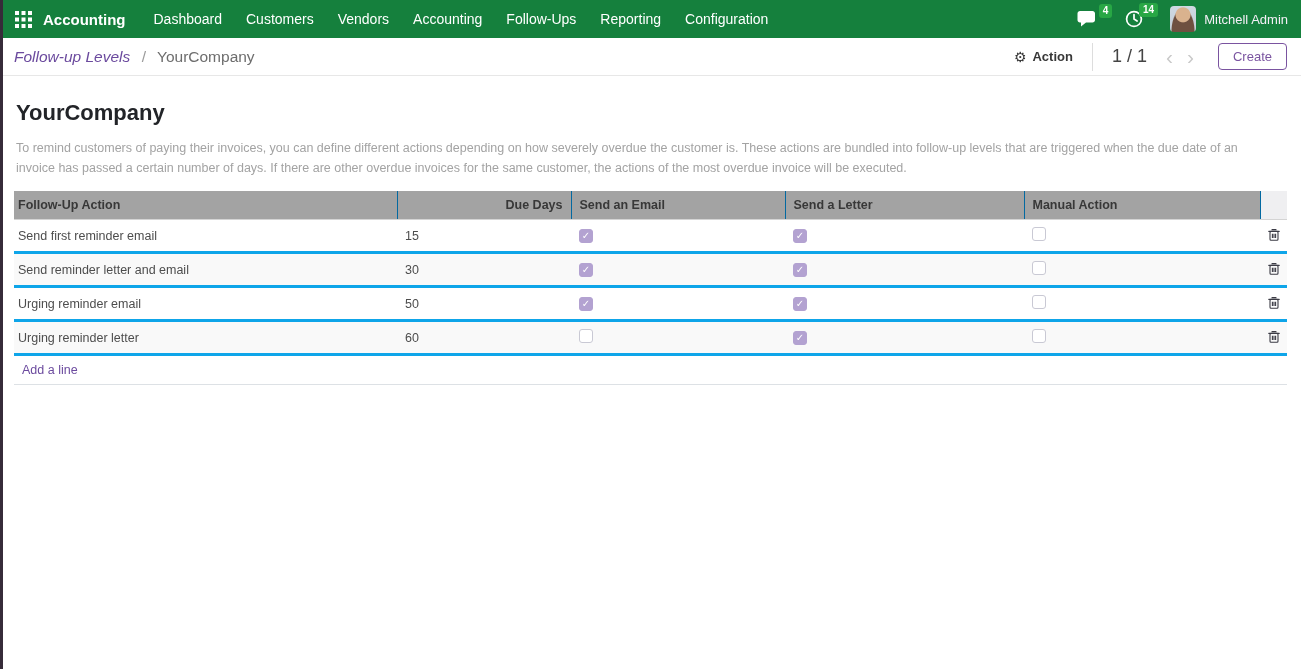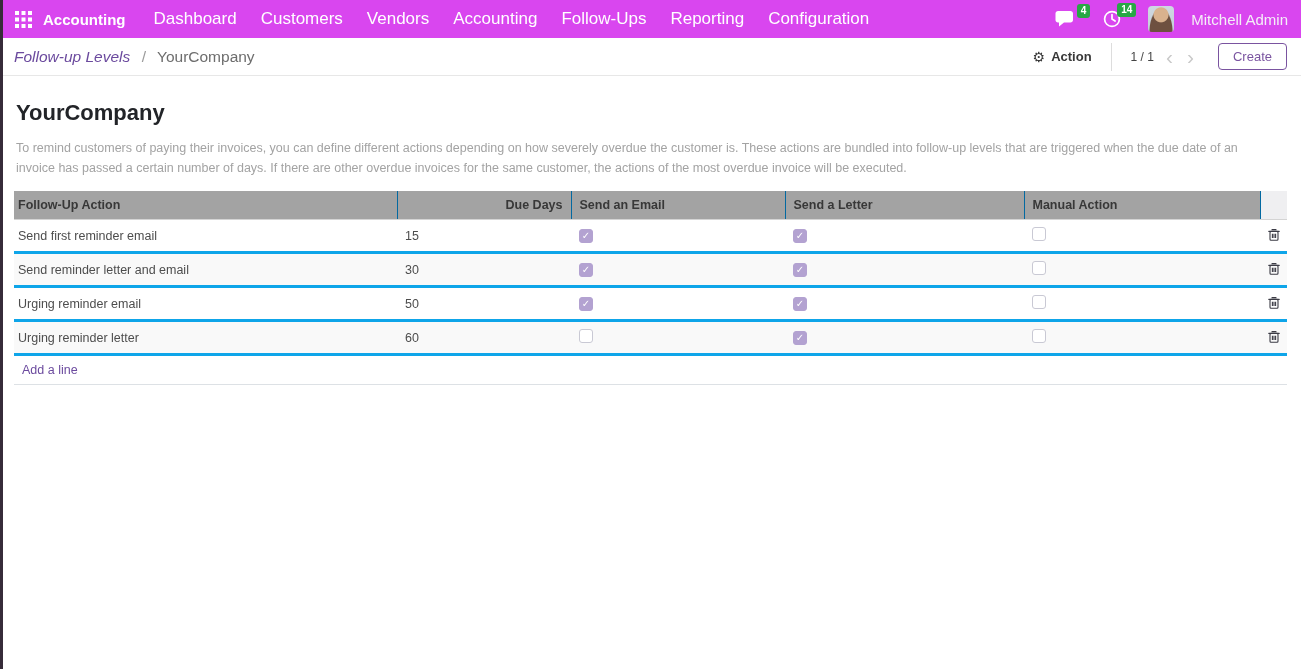--- a/index.html
+++ b/index.html
@@ -7,62 +7,62 @@
   body {
     width:1301px; height:669px; overflow:hidden; position:relative;
     background:#ffffff;
     font-family:"Liberation Sans","DejaVu Sans",sans-serif;
     -webkit-font-smoothing:antialiased;
   }
   .left-edge { position:absolute; left:0; top:0; width:3px; height:669px; background:#362b39; z-index:99; }
 
   
   .topbar {
-    height:38px; background:#d946ef; display:flex; align-items:center;
+    height:38px; background:#15803d; display:flex; align-items:center;
     padding:0 13px 0 15px; color:#fff;
   }
   .apps-icon { display:flex; align-items:center; cursor:pointer; margin-right:11px; }
   .brand { font-size:15px; font-weight:bold; color:#fff; margin-right:16px; cursor:pointer; white-space:nowrap; }
   .menus { display:flex; align-items:center; height:38px; }
   .menu-item {
-    padding:0 12px; font-size:17px; color:#fff; line-height:38px; height:38px;
+    padding:0 12px; font-size:14px; color:#fff; line-height:38px; height:38px;
     cursor:pointer; white-space:nowrap; text-decoration:none;
   }
   .topbar-right { margin-left:auto; display:flex; align-items:center; }
   .icon-btn { position:relative; padding:5px 7px; margin-right:14px; cursor:pointer; display:flex; align-items:center; }
   .badge {
     position:absolute; top:-2px; right:-8px; background:#28A745; color:#fff;
     font-size:10px; font-weight:bold; line-height:1; padding:2px 4px; border-radius:3px;
     min-width:10px; text-align:center;
   }
   .user-menu { display:flex; align-items:center; cursor:pointer; margin-left:6px; }
   .avatar {
     width:26px; height:26px; border-radius:4px; margin-right:8px;
     background:
       radial-gradient(circle at 50% 34%, #d9b28e 0 7px, rgba(0,0,0,0) 8px),
       radial-gradient(ellipse at 50% 98%, #6e5040 0 11px, rgba(0,0,0,0) 12px),
       linear-gradient(180deg,#cfd9e2 0%,#c3cdd6 100%);
   }
-  .user-name { font-size:15px; color:#f4eff7; white-space:nowrap;margin-left:9px; }
+  .user-name { font-size:13px; color:#f4eff7; white-space:nowrap; }
 
   
   .control-panel {
     height:38px; background:#fff; border-bottom:1px solid #e7e7e7;
     display:flex; align-items:center; padding:0 14px;
   }
   .breadcrumb { font-size:15.5px; white-space:nowrap; }
   .breadcrumb .bc-link { color:#6B4A9E; cursor:pointer; text-decoration:none;font-style:italic; }
   .breadcrumb .bc-sep { color:#9b9b9b; margin:0 7px; }
   .breadcrumb .bc-current { color:#6d6d6d; }
   .cp-right { margin-left:auto; display:flex; align-items:center; }
   .action-btn { display:flex; align-items:center; gap:6px; font-size:13px; font-weight:bold; color:#383838; cursor:pointer; }
   .gear-glyph { font-size:14px; color:#383838; line-height:1; }
   .cp-divider { width:1px; height:28px; background:#ddd; margin:0 19px; }
   .pager { display:flex; align-items:center; }
-  .pager-value { font-size:12px; color:#444; margin-right:5px; white-space:nowrap; }
+  .pager-value { font-size:18px; color:#444; margin-right:12px; white-space:nowrap; }
   .chev { font-size:21px; color:#c9c9c9; line-height:1; padding:0 7px; cursor:pointer; user-select:none; }
   .create-btn {
     margin-left:17px; background:#fff; color:#7a54a0; border:1px solid #7a54a0;
     border-radius:4px; font-size:13px; padding:5px 14px; cursor:pointer;
     font-family:inherit;
   }
 
   
   .content { padding:24px 14px 0 14px; }
   .page-title { font-size:22px; font-weight:bold; color:#222428; margin:0 0 13px 2px; }

